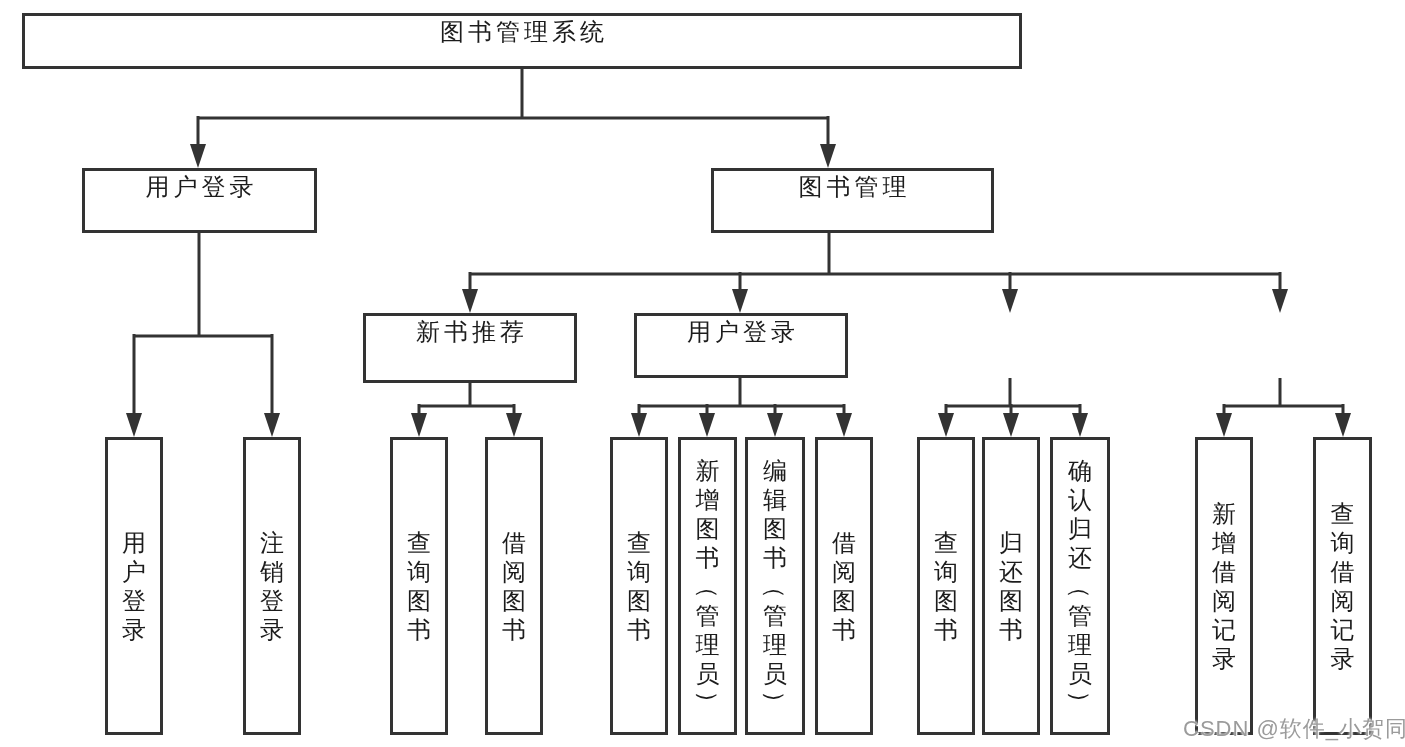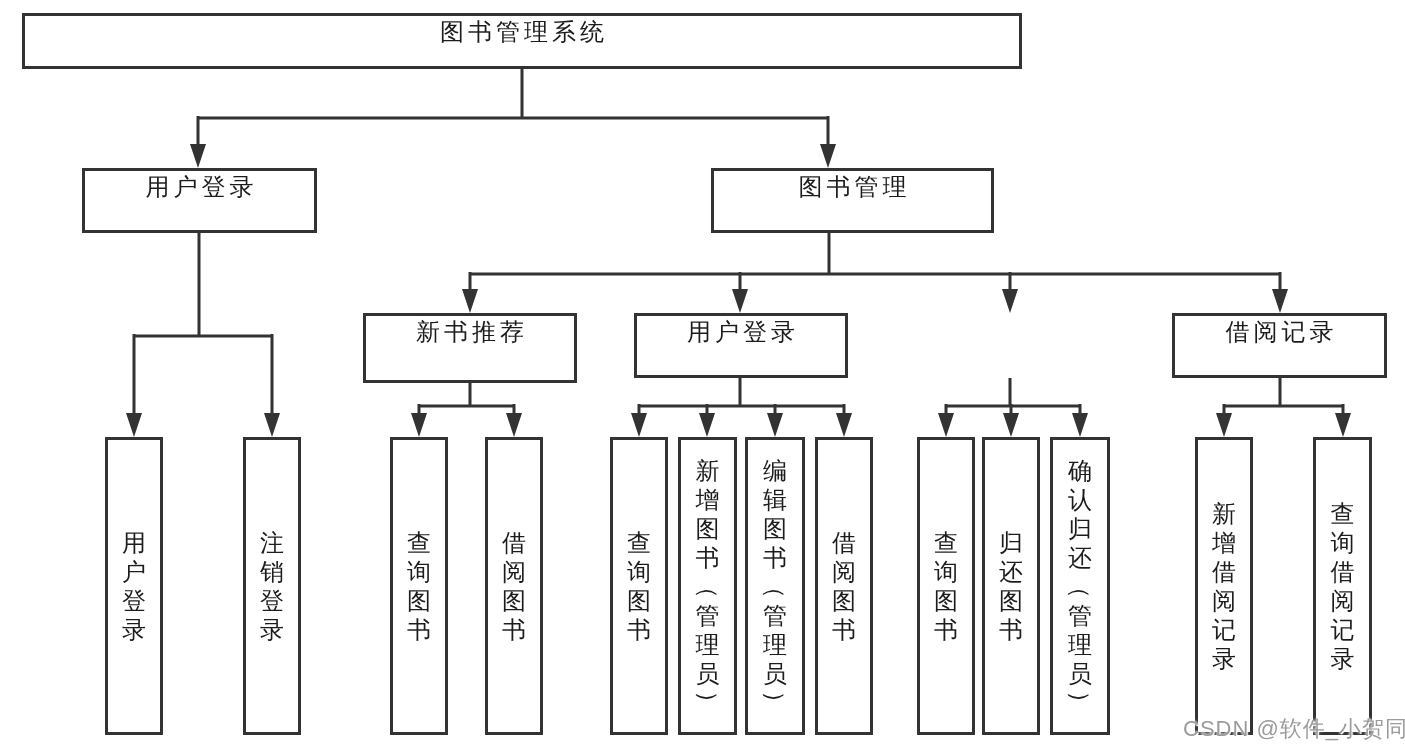--- a/index.html
+++ b/index.html
@@ -118,23 +118,20 @@
   <div class="hbox" style="left:711px;top:168px;width:283px;height:65px">
     <span class="hlabel">图书管理</span>
   </div>
 
   <div class="hbox" style="left:363px;top:313px;width:214px;height:70px">
     <span class="hlabel">新书推荐</span>
   </div>
   <div class="hbox" style="left:634px;top:313px;width:214px;height:65px">
     <span class="hlabel">用户登录</span>
   </div>
-  <div class="hbox" style="left:1172px;top:313px;width:215px;height:65px">
-    <span class="hlabel">借阅记录</span>
-  </div>
 
   <div class="vbox" style="left:105px;width:58px">
     <span class="vtext">
         <span class="vchar">用</span>
         <span class="vchar">户</span>
         <span class="vchar">登</span>
         <span class="vchar">录</span>
       </span>
   </div>
   <div class="vbox" style="left:243px;width:58px">

